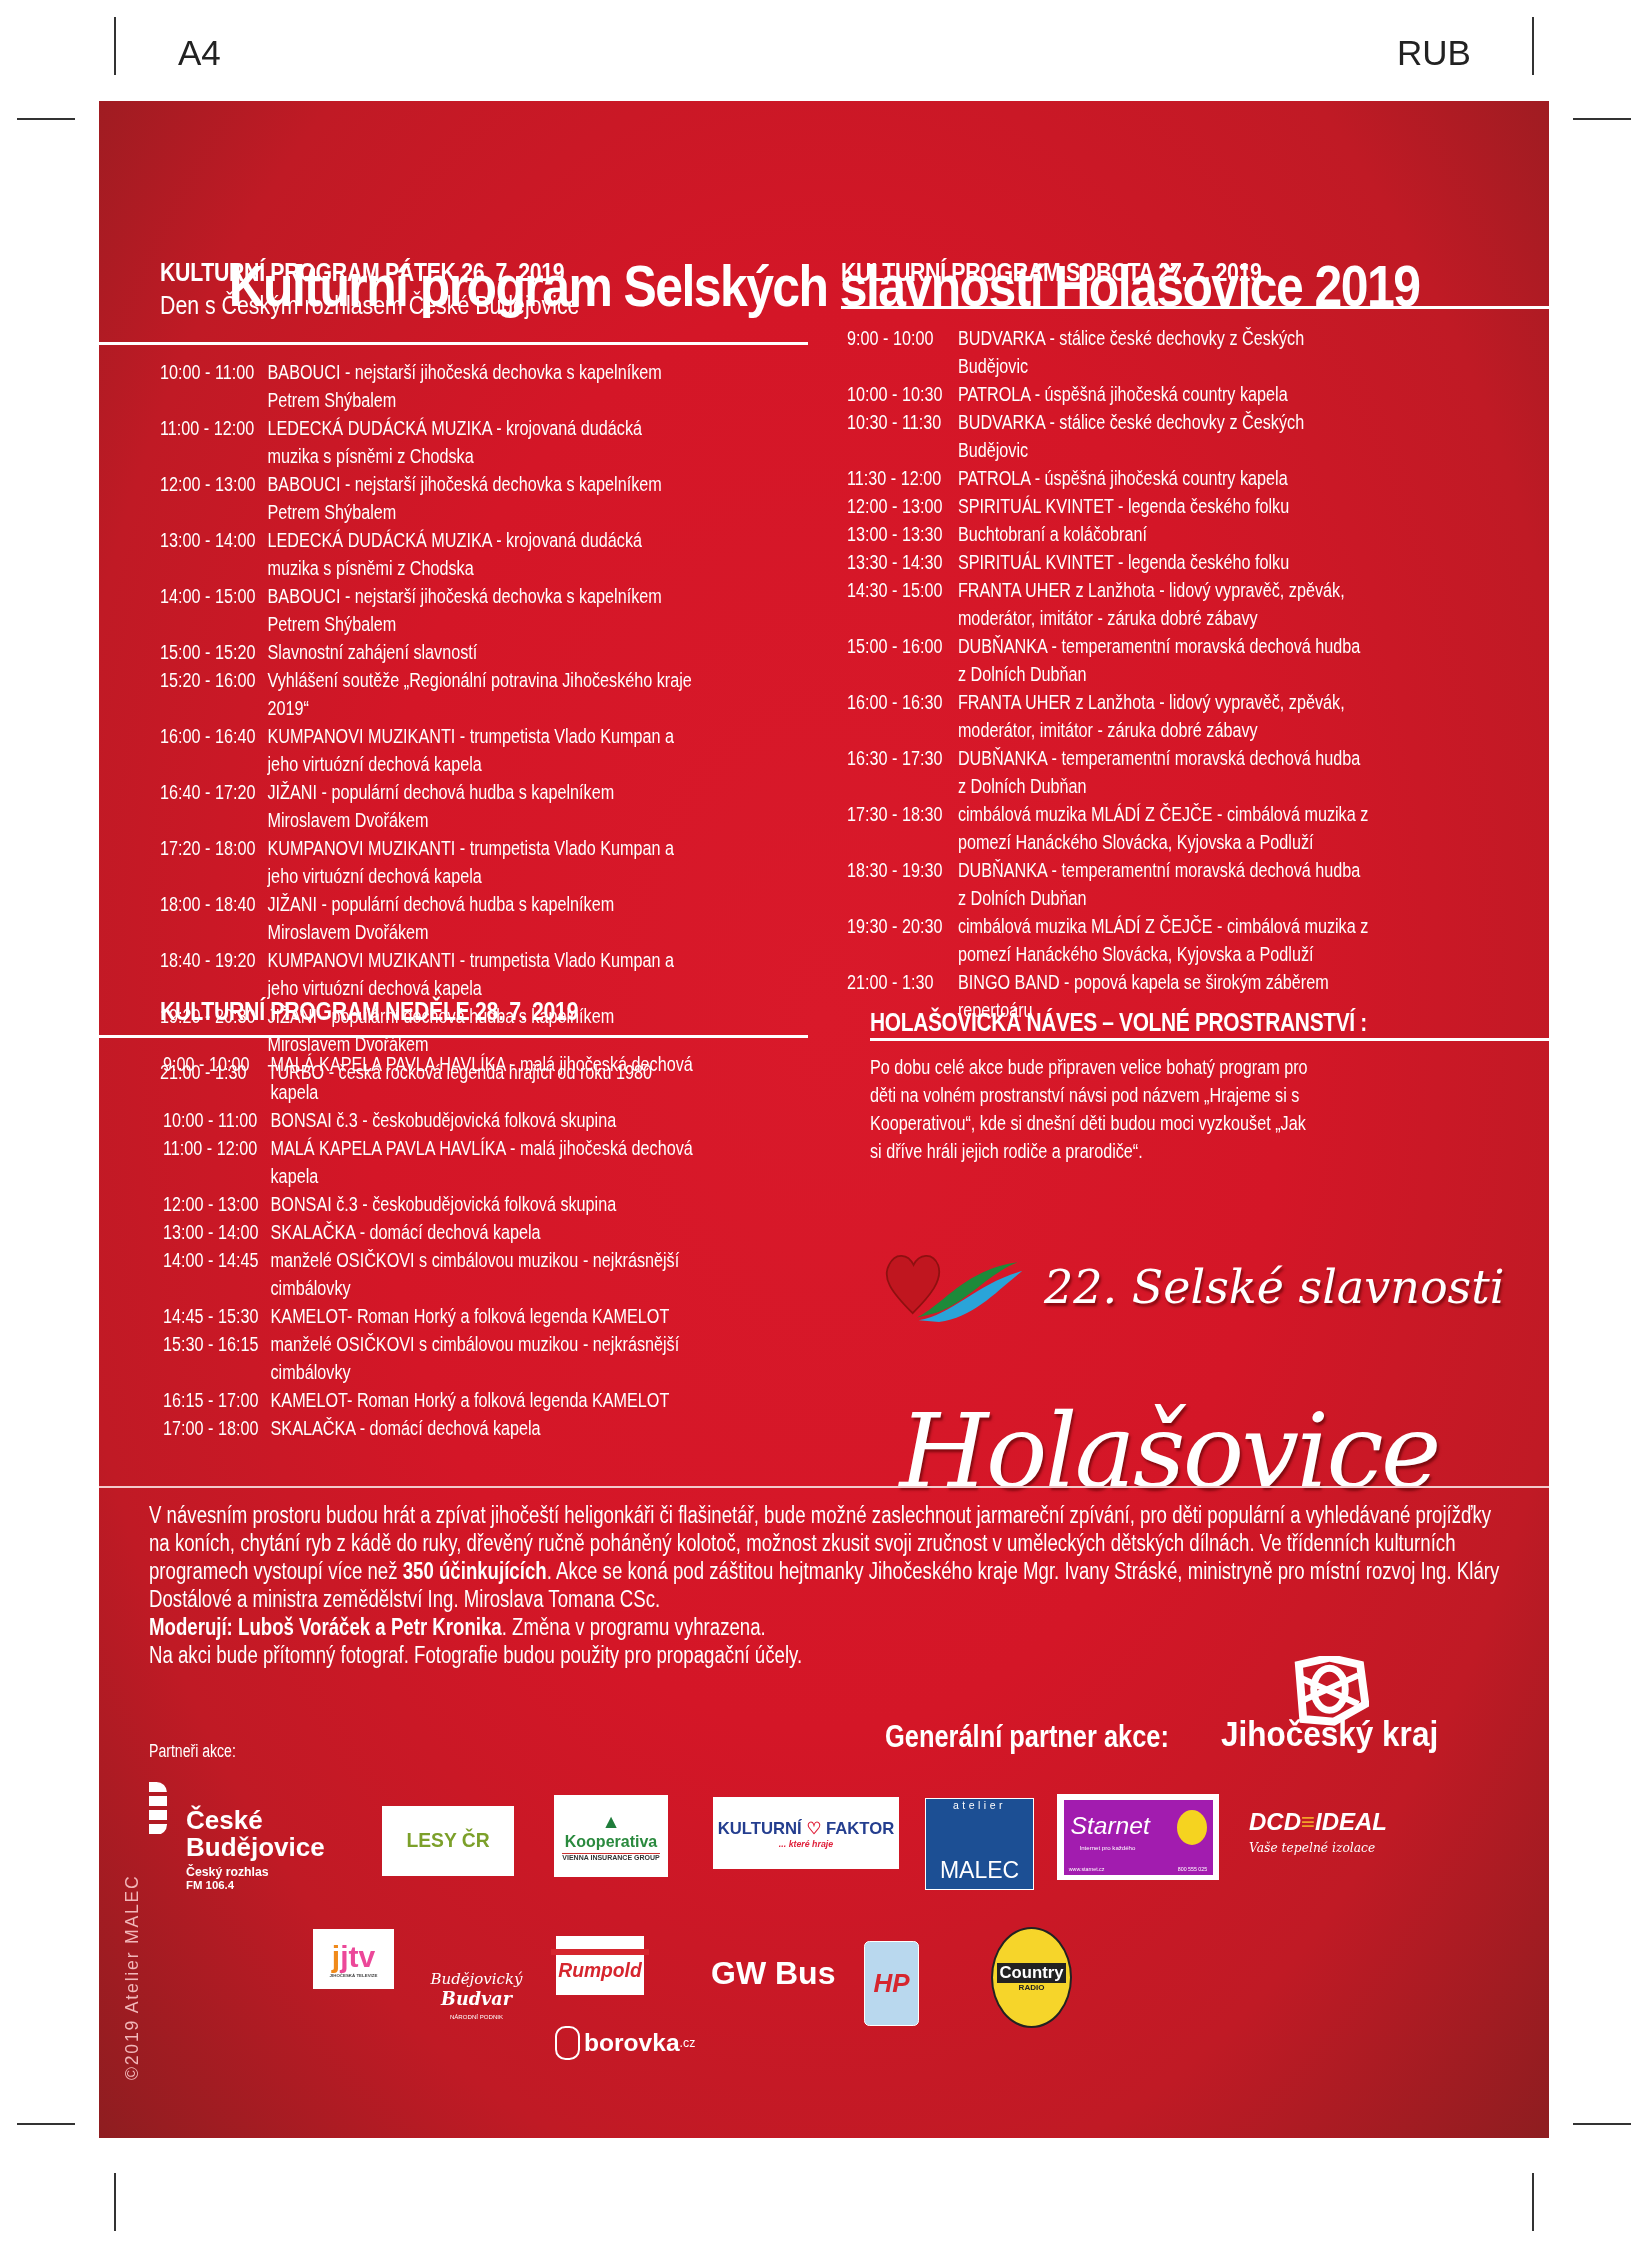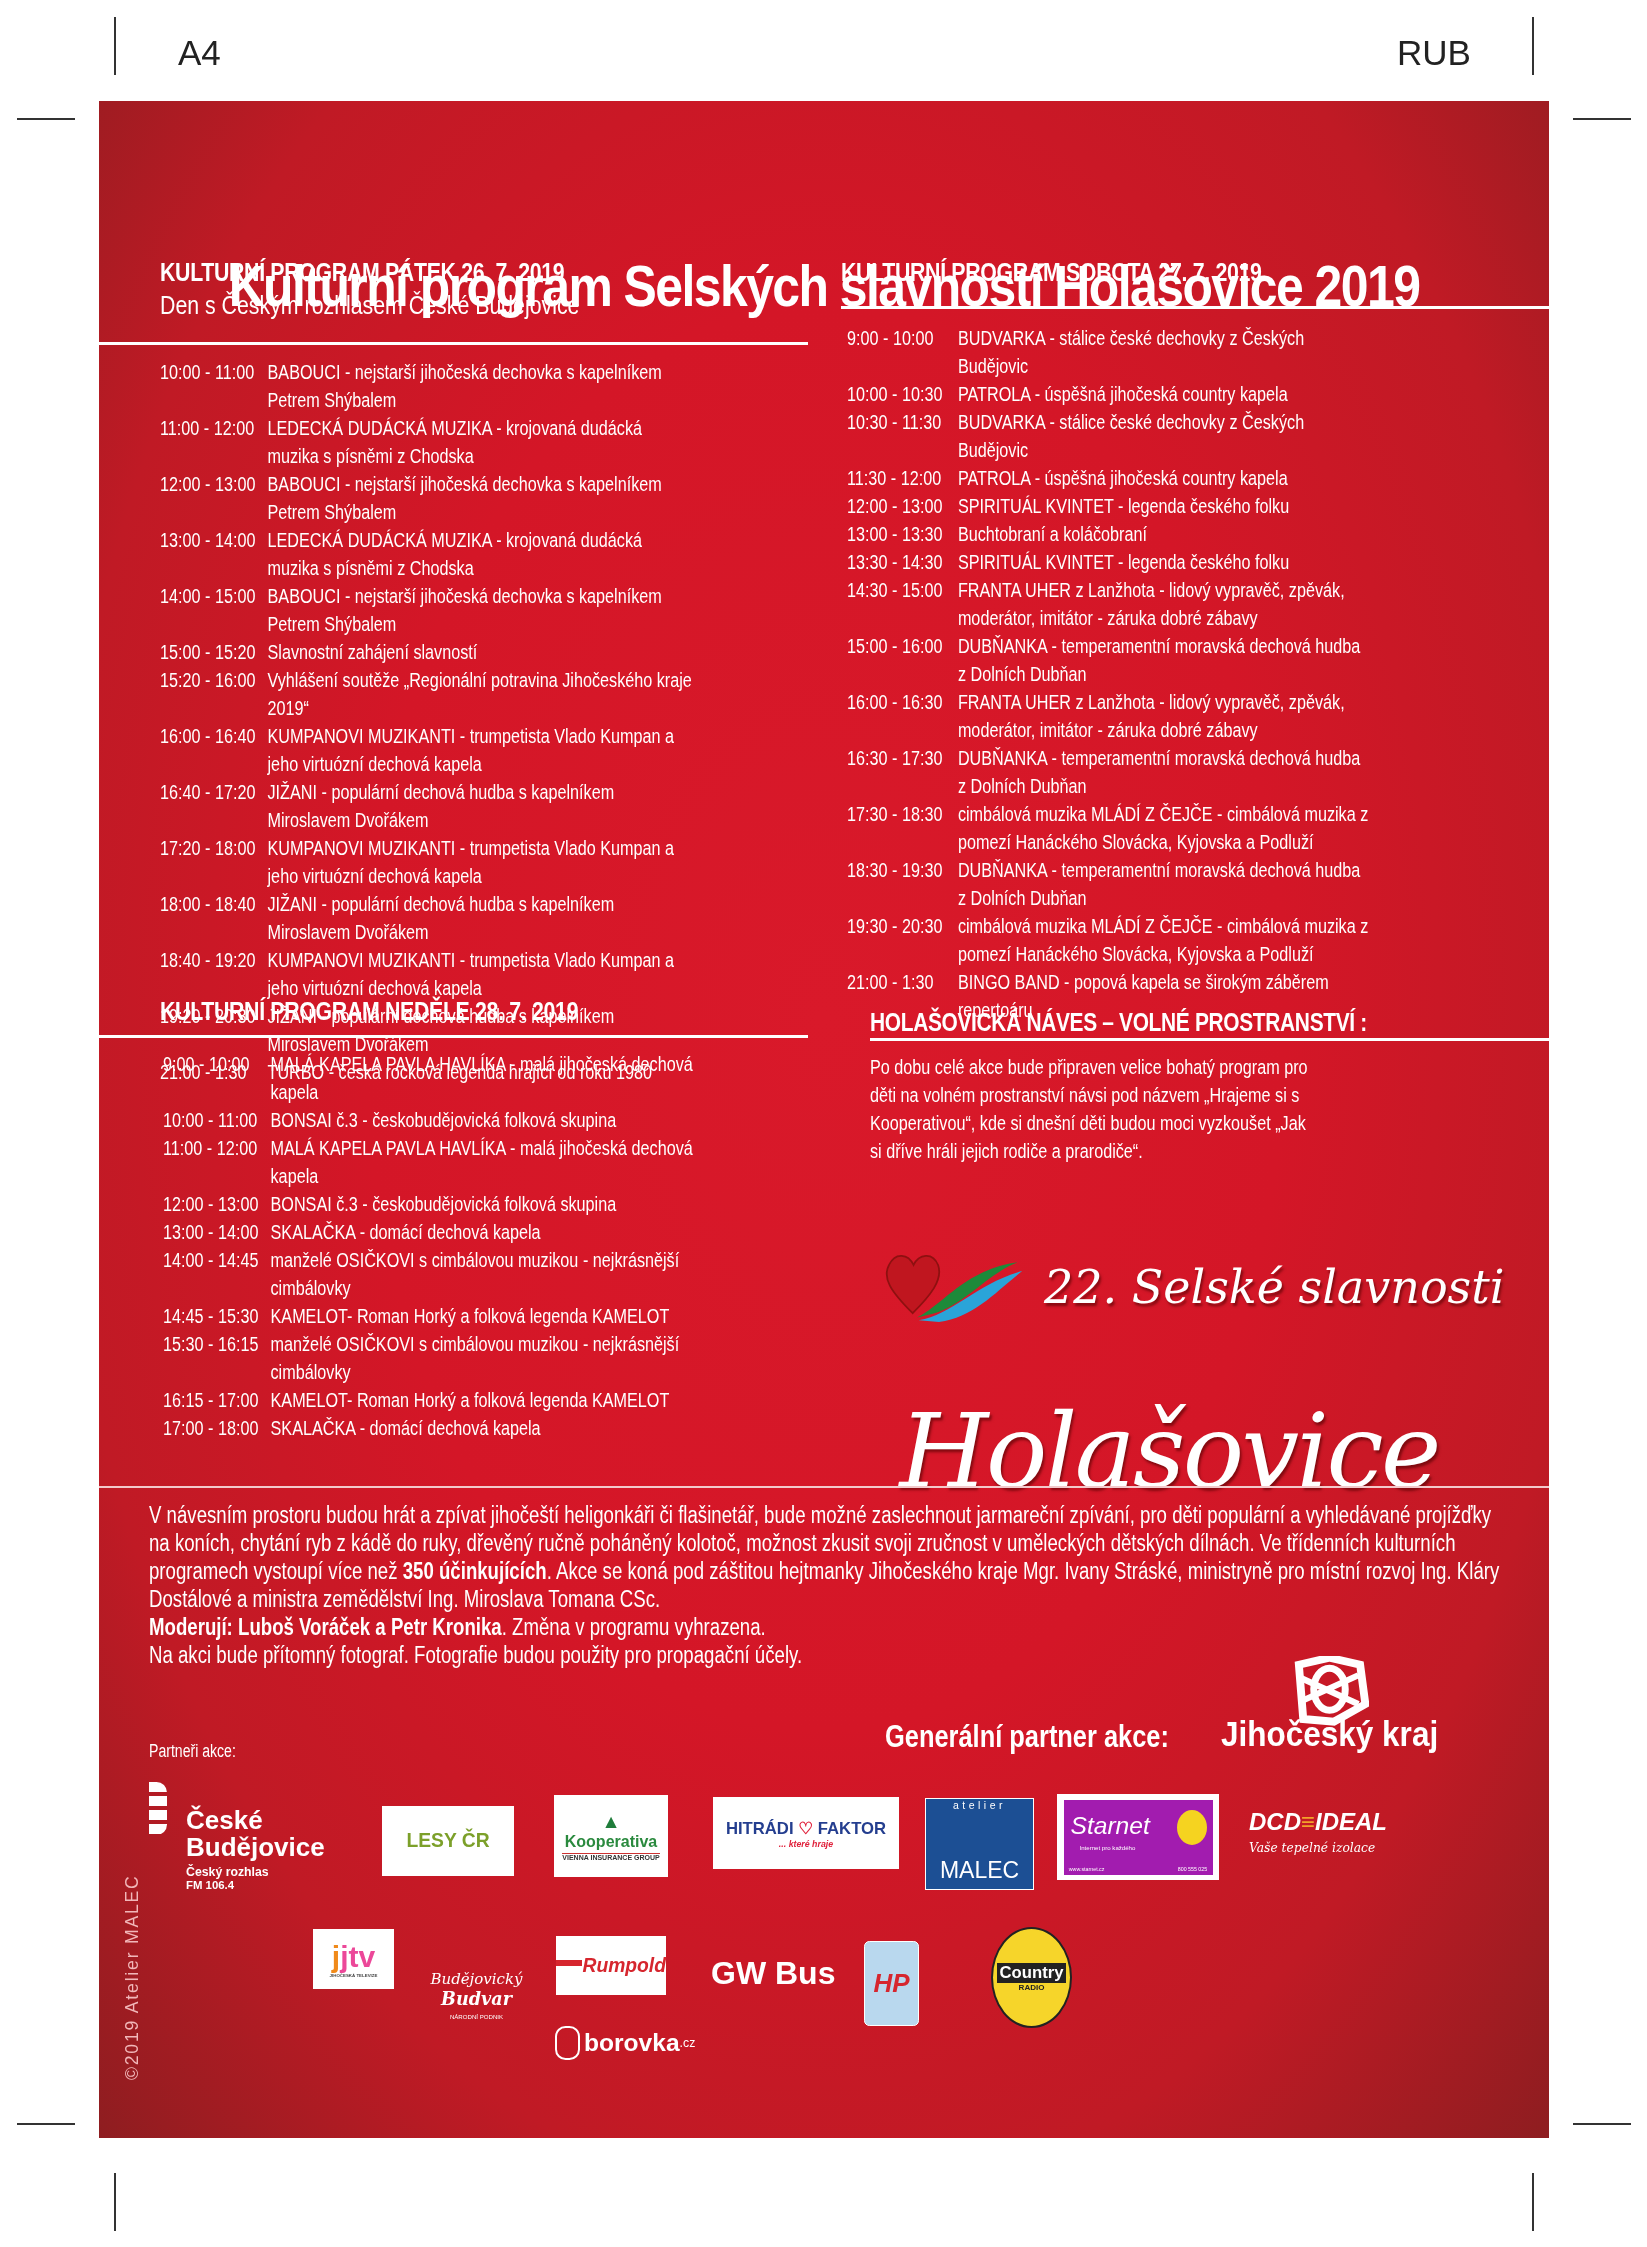--- a/index.html
+++ b/index.html
@@ -267,21 +267,21 @@
       <span>LESY ČR</span>
     </div>
 
     <div class="partner" style="left:455px;top:1694px;width:114px;height:82px;background:#fff;color:#2a8a3e;flex-direction:column;">
       <span style="font-size:19.3px;color:#1f7d3b;">▲</span>
       <span style="font-size:16px;">Kooperativa</span>
       <span style="font-size:7px;color:#333;border-top:1.8px solid #c33;margin-top:1.8px;">VIENNA INSURANCE GROUP</span>
     </div>
 
     <div class="partner" style="left:614px;top:1696px;width:186px;height:72px;background:#fff;color:#243e8f;font-size:16.7px;flex-direction:column;">
-      <div style="white-space:nowrap;"><span>HITRÁDI</span> <span style="color:#e0203a;">♡</span> <span>FAKTOR</span></div>
+      <div style="white-space:nowrap;"><span>KULTURNÍ</span> <span style="color:#e0203a;">♡</span> <span>FAKTOR</span></div>
       <span style="font-size:8.8px;color:#e0203a;font-style:italic;">... které hraje</span>
     </div>
 
     <div class="partner" style="left:826px;top:1697px;width:107px;height:90px;background:#1c4f94;border:0.9px solid #fff;flex-direction:column;justify-content:space-between;">
       <span style="font-size:10.5px;font-weight:normal;letter-spacing:3.5px;">atelier</span>
       <span style="font-size:23px;font-weight:normal;margin-bottom:5.3px;">MALEC</span>
     </div>
 
     <div class="partner" style="left:958px;top:1693px;width:162px;height:86px;background:#fff;">
       <div style="width:149px;height:75px;background:#a21caf;position:relative;">
@@ -302,21 +302,21 @@
       <div style="font-size:30px;line-height:32px;"><span style="color:#f08a1a;">j</span><span style="color:#ec4899;">jtv</span></div>
       <span style="font-size:4.4px;color:#444;">JIHOČESKÁ TELEVIZE</span>
     </div>
 
     <div class="abs" style="left:327px;top:1832px;width:101px;height:70px;text-align:center;">
       <div style="font-family:'DejaVu Serif',serif;font-style:italic;font-weight:normal;font-size:15px;margin-top:37px;">Budějovický</div>
       <div style="font-family:'DejaVu Serif',serif;font-style:italic;font-weight:bold;font-size:17.6px;">Budvar</div>
       <div style="font-size:6.1px;margin-top:3.5px;">NÁRODNÍ PODNIK</div>
     </div>
 
-    <div class="partner" style="left:457px;top:1835px;width:110px;height:59px;background:#fff;flex-direction:row;">
+    <div class="partner" style="left:457px;top:1835px;width:88px;height:59px;background:#fff;flex-direction:column;">
       <div style="width:98px;height:6.1px;background:#d6262e;margin-bottom:5.3px;"></div>
       <span style="color:#d6262e;font-style:italic;font-size:19.3px;">Rumpold</span>
     </div>
 
     <div class="abs" style="left:612px;top:1854px;font-size:32px;font-weight:bold;white-space:nowrap;">GW Bus</div>
 
     <div class="partner" style="left:765px;top:1840px;width:53px;height:83px;background:#b9d8ee;border-radius:5.3px;border:1.8px solid #fff;">
       <span style="color:#d6262e;font-size:26px;font-style:italic;">HP</span>
     </div>
 

